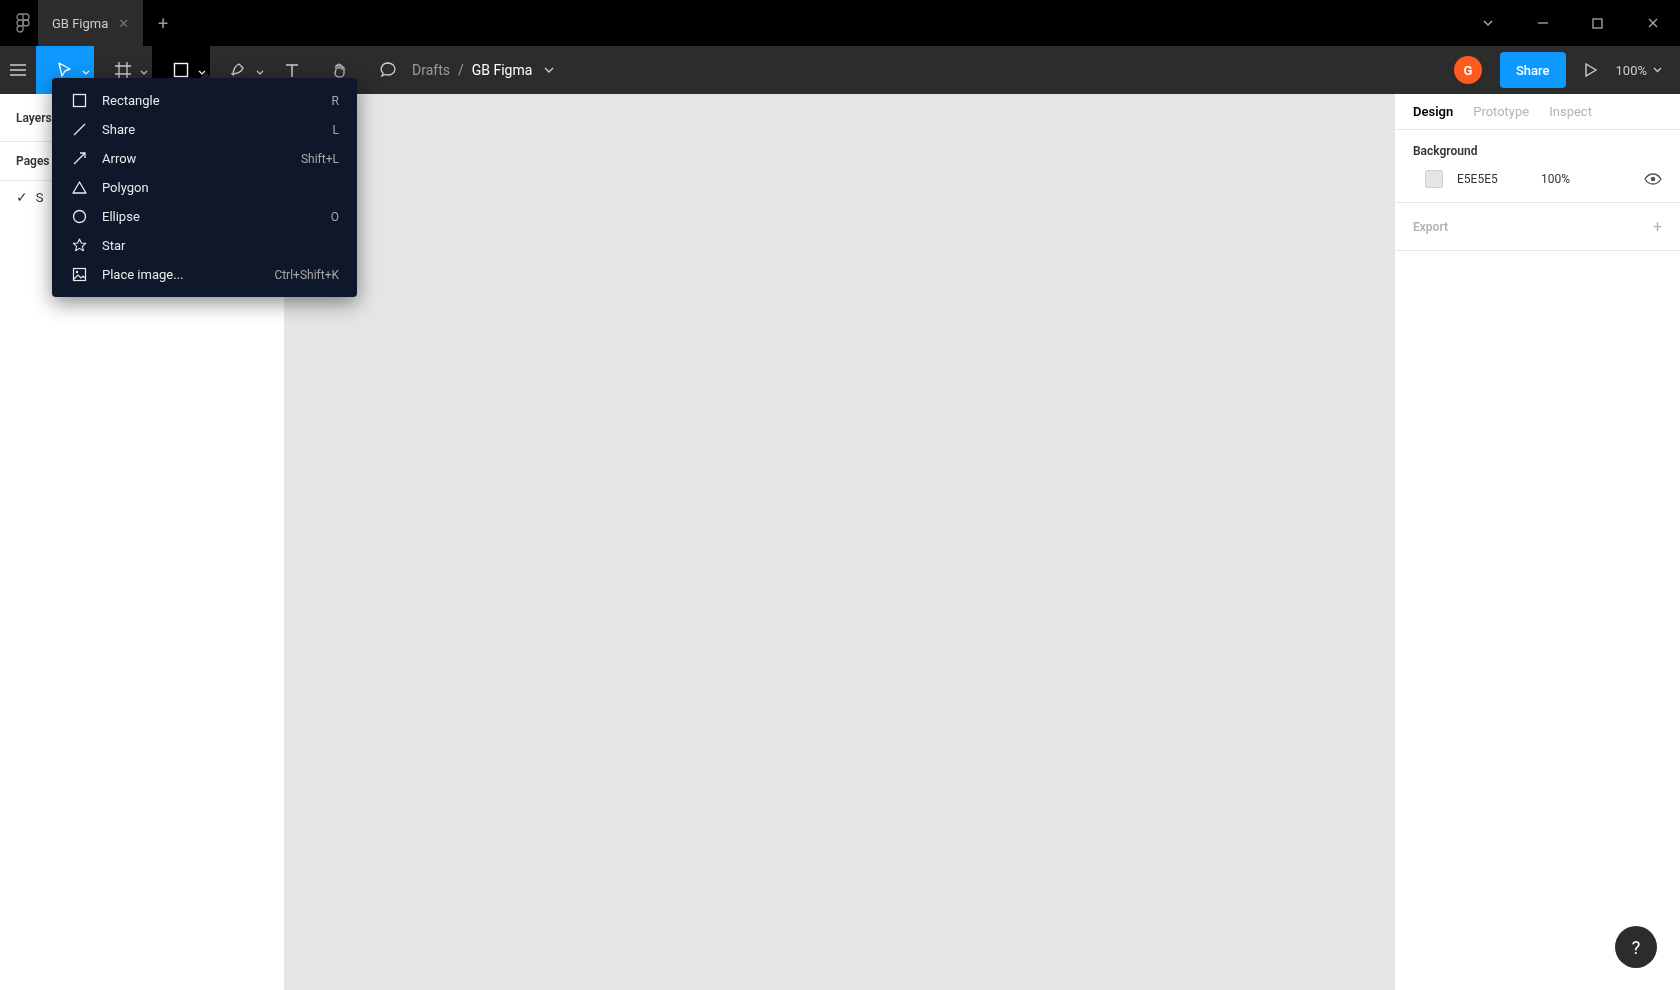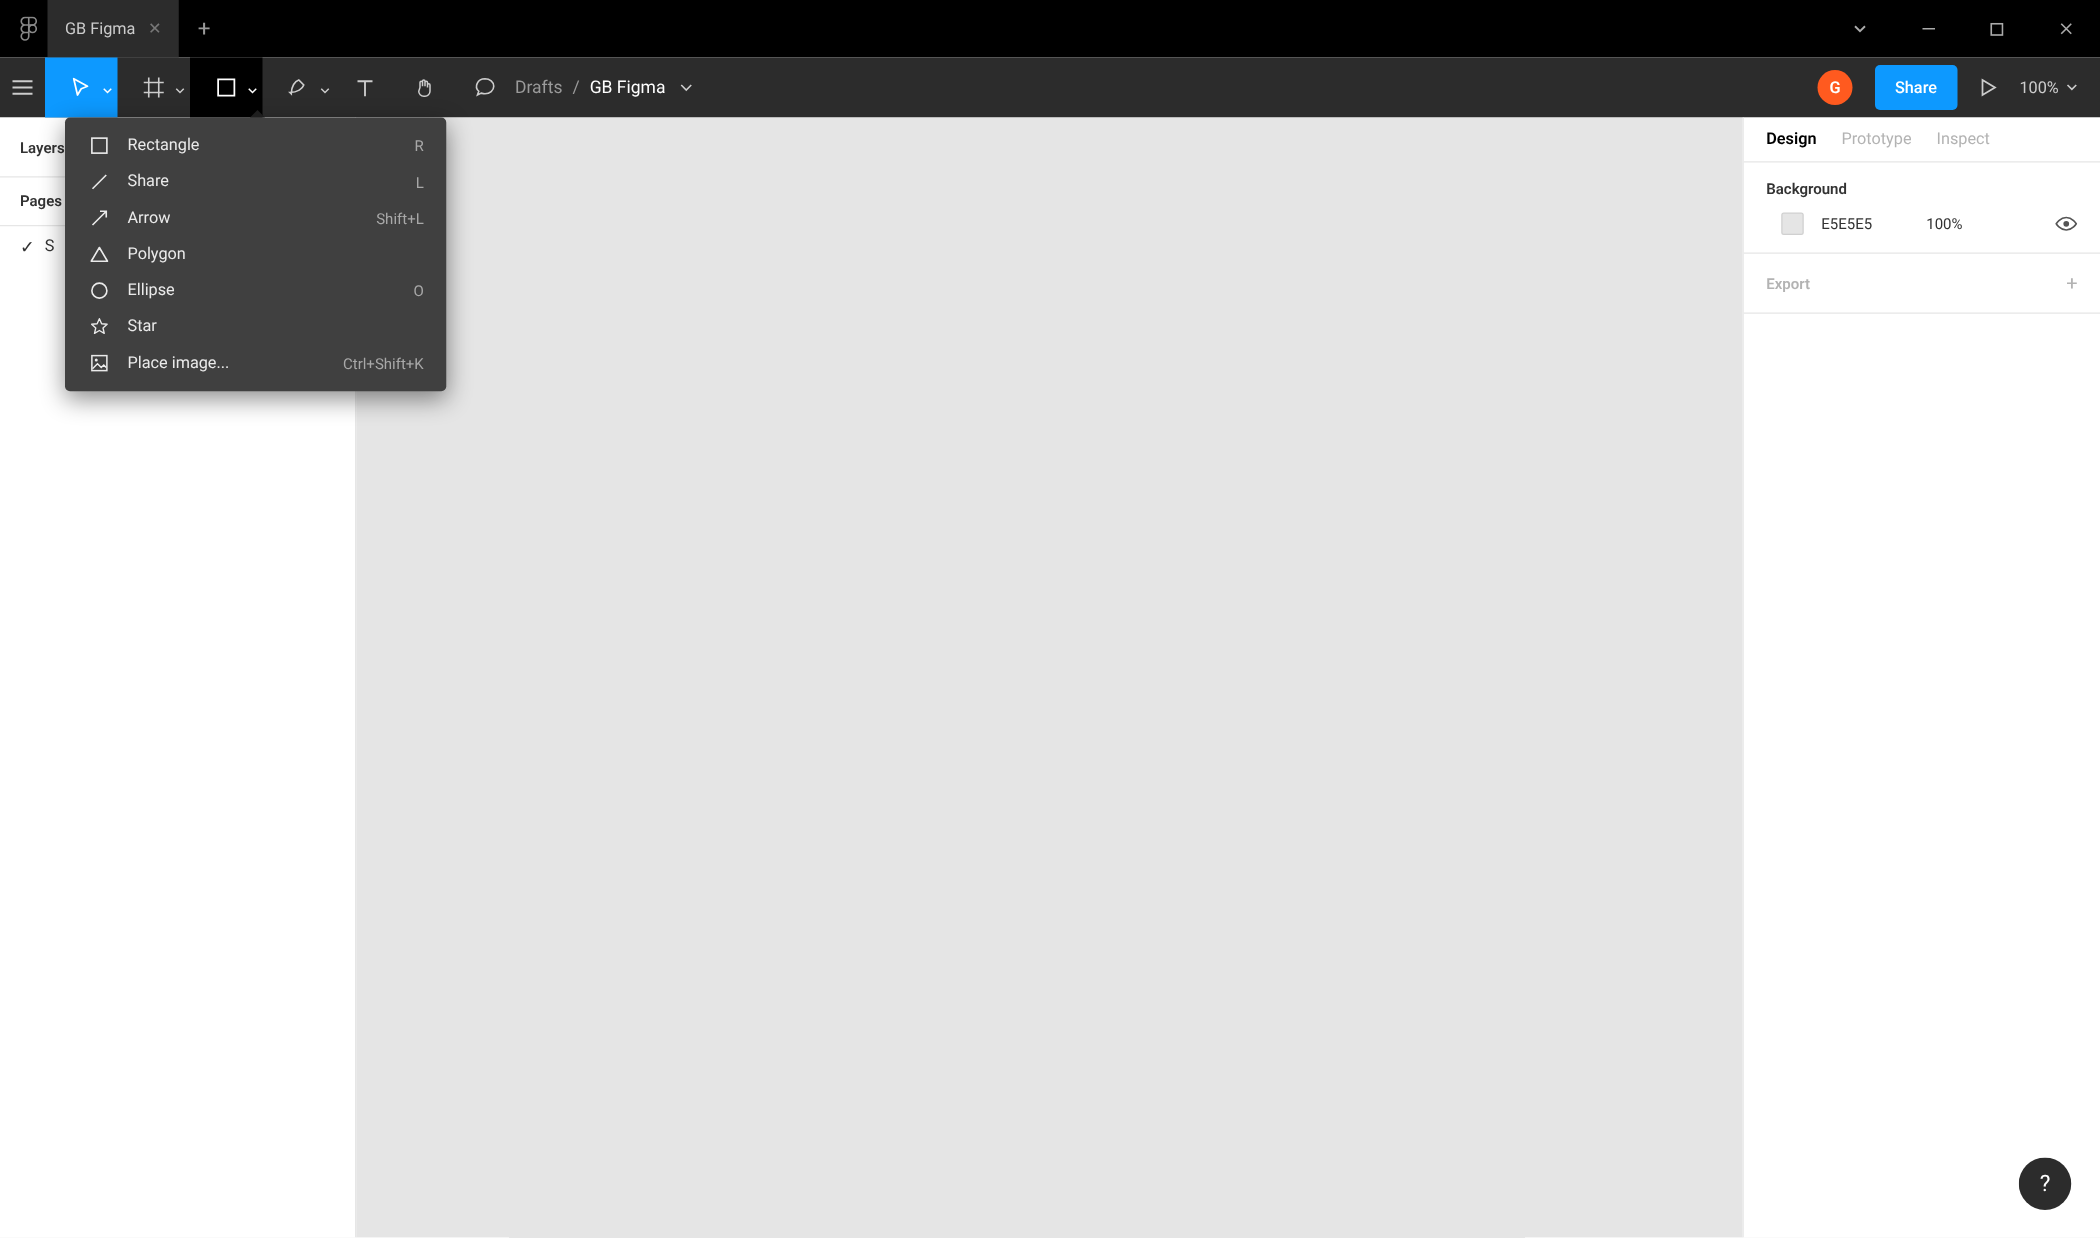--- a/index.html
+++ b/index.html
@@ -56,21 +56,21 @@
 .bg-row{display:flex;align-items:center;gap:14px;margin-left:12px;}
 .swatch{width:18px;height:18px;background:#e5e5e5;border:1px solid #d0d0d0;border-radius:2px;}
 .bg-hex{font-size:12px;color:#333;flex:0 0 70px;}
 .bg-op{font-size:12px;color:#333;flex:1;}
 .eye{color:#555;}
 .export-row{display:flex;align-items:center;justify-content:space-between;padding:14px 18px;border-bottom:1px solid #e6e6e6;}
 .export-title{font-size:12px;color:#b3b3b3;font-weight:600;}
 .plus{color:#b3b3b3;font-size:16px;}
 
 
-.dropdown{position:absolute;top:94px;left:52px;width:305px;background:#404040;border-radius:4px;box-shadow:0 6px 20px rgba(0,0,0,0.45);padding:8px 0;z-index:100;}
+.dropdown{position:absolute;top:78px;left:52px;width:305px;background:#0f172a;border-radius:4px;box-shadow:0 6px 20px rgba(0,0,0,0.45);padding:8px 0;z-index:100;}
 .dropdown::before{content:"";position:absolute;top:-6px;left:148px;border-left:6px solid transparent;border-right:6px solid transparent;border-bottom:6px solid #1e1e1e;}
 .dd-item{display:flex;align-items:center;height:29px;padding:0 18px;color:#eaeaea;font-size:13px;gap:14px;}
 .dd-icon{width:18px;display:flex;align-items:center;justify-content:center;}
 .dd-label{flex:1;}
 .dd-short{color:#a8a8a8;font-size:12px;}
 
 
 .help{position:fixed;right:23px;bottom:22px;width:42px;height:42px;border-radius:50%;background:#2c2c2c;color:#fff;display:flex;align-items:center;justify-content:center;font-size:18px;}
 
 svg{display:block;}

